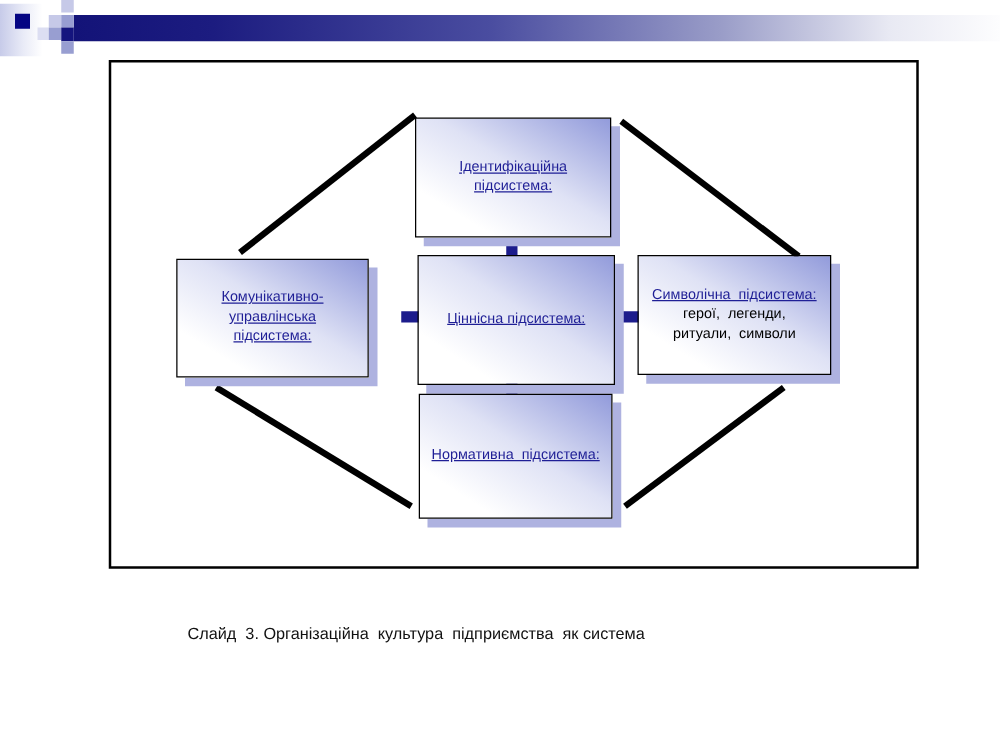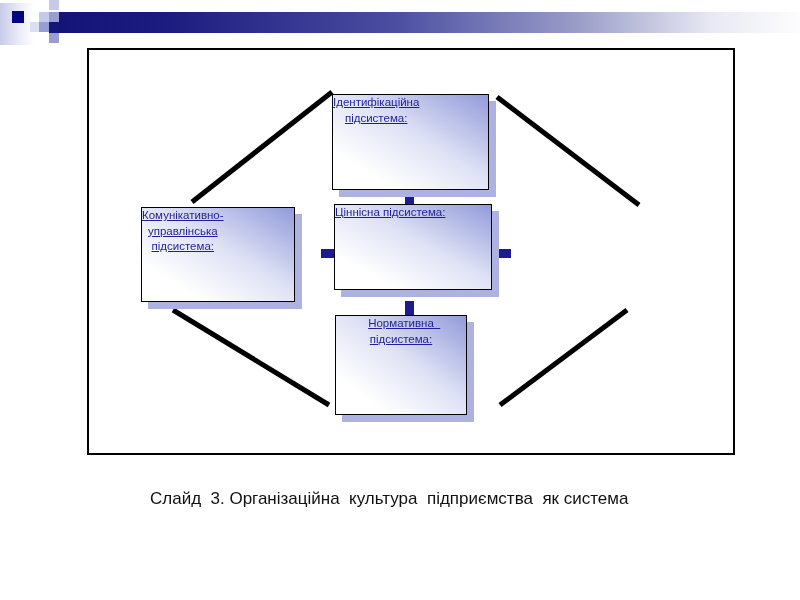--- a/index.html
+++ b/index.html
@@ -55,50 +55,52 @@
     width: 644px; height: 403px;
   }
 
   
   .box {
     position: absolute;
     border: 1px solid #000000;
     background: linear-gradient(to bottom left, #929bdb 0%, #dfe2f5 45%, #ffffff 80%);
     box-shadow: 7px 7px 0 #aeb2e0;
     display: flex;
+    flex-direction: column;
+    justify-content: center;
     text-align: center;
     font-size: 11.5px;
     line-height: 15.5px;
     white-space: pre-wrap;
     box-sizing: border-box;
   }
   .box-title {
     color: #1f1f96;
     text-decoration: underline;
   }
   .box-body { color: #000000; }
 
   .box-top    { left: 243px; top: 44px;  width: 157px; height: 96px; }
   .box-left   { left: 52px;  top: 157px; width: 154px; height: 95px; }
-  .box-center { left: 245px; top: 154px; width: 158px; height: 86px; }
+  .box-center { left: 245px; top: 154px; width: 158px; height: 104px; }
   .box-right  { left: 421px; top: 154px; width: 155px; height: 96px; }
-  .box-bottom { left: 246px; top: 265px; width: 132px; height: 100px; }
+  .box-bottom { left: 246px; top: 265px; width: 155px; height: 100px; }
 
   
   .connector { position: absolute; background: #1c1c8c; }
   .conn-top    { left: 316px; top: 142px; width: 9px;  height: 13px; }
   .conn-left   { left: 232px; top: 199px; width: 14px; height: 9px;  }
   .conn-right  { left: 408px; top: 199px; width: 14px; height: 9px;  }
   .conn-bottom { left: 316px; top: 251px; width: 9px;  height: 15px; }
 
   
   .caption {
     position: absolute;
-    left: 150px; top: 489px;
-    font-size: 17px;
+    left: 150px; top: 499px;
+    font-size: 13px;
     color: #111111;
     white-space: pre-wrap;
   }
 </style>
 </head>
 <body>
 
 <div class="slide">
 
   <div class="hdr-strip"></div>
@@ -134,20 +136,25 @@
     <div class="box box-left">
       <div class="box-title">Комунікативно-
 управлінська
 підсистема:</div>
     </div>
 
     <div class="box box-center">
       <div class="box-title">Ціннісна підсистема:</div>
     </div>
 
+    <div class="box box-right">
+      <div class="box-title">Символічна  підсистема:</div>
+      <div class="box-body">герої,  легенди,
+ритуали,  символи</div>
+    </div>
 
     <div class="box box-bottom">
       <div class="box-title">Нормативна  підсистема:</div>
     </div>
 
   </div>
 
   <div class="caption">Слайд  3. Організаційна  культура  підприємства  як система</div>
 
 </div>

